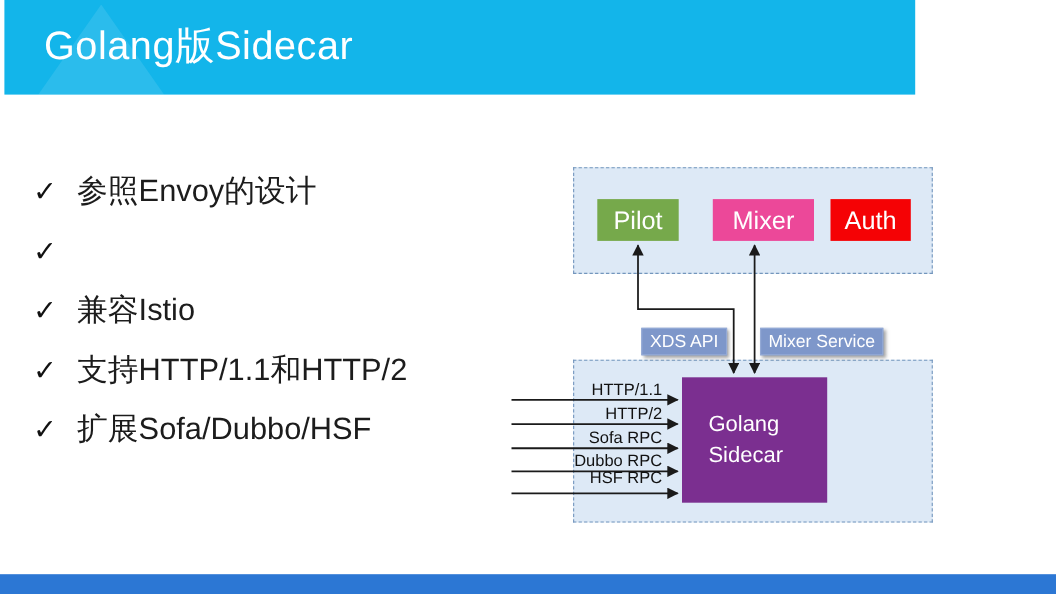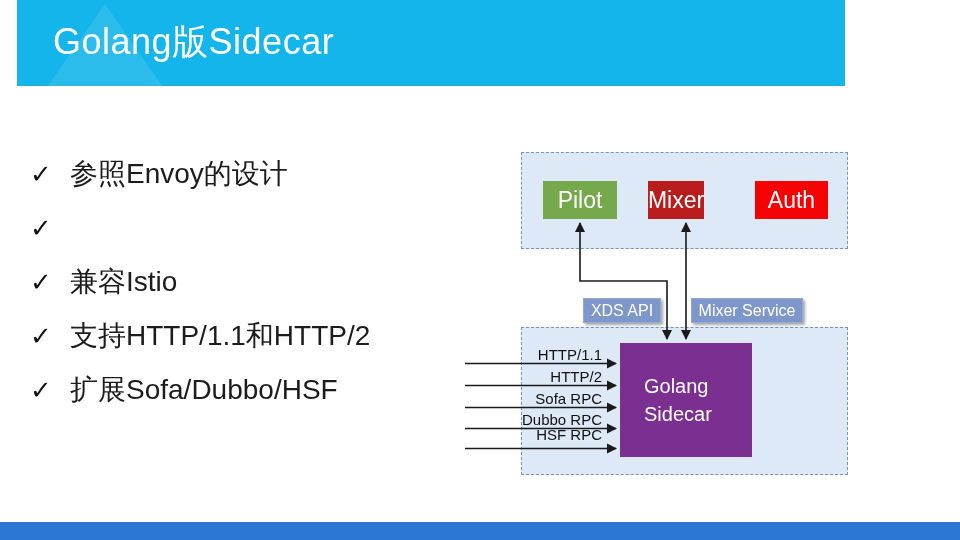--- a/index.html
+++ b/index.html
@@ -7,21 +7,21 @@
   body {
     font-family: "Liberation Sans", "DejaVu Sans", sans-serif;
     background: #ffffff;
     position: relative;
     overflow: hidden;
   }
   .slide { position: absolute; inset: 0; width: 960px; height: 540px; background: #fff; }
 
   
   .hdr {
-    position: absolute; left: 17px; top: 0; width: 828px; height: 86px;
+    position: absolute; left: 4px; top: 0; width: 828px; height: 86px;
     background: #13b5ea; overflow: hidden;
   }
   .hdr .tri {
     position: absolute; left: 28px; top: 4px; width: 120px; height: 86px;
     background: rgba(255,255,255,0.10);
     clip-path: polygon(50% 0, 100% 100%, 0 100%);
   }
   .hdr h1 {
     position: absolute; left: 36px; top: 18px;
     font-size: 36px; font-weight: 400; color: #ffffff; letter-spacing: 0.5px;
@@ -46,21 +46,21 @@
     position: absolute; background: #dde9f6; border: 1px dashed #7396bd;
   }
   .box-top    { left: 521px; top: 152px; width: 327px; height: 97px; }
   .box-bottom { left: 521px; top: 327px; width: 327px; height: 148px; }
 
   .node {
     position: absolute; color: #fff; font-size: 23px;
     display: flex; align-items: center; justify-content: center; white-space: nowrap;
   }
   .node-pilot { left: 543px; top: 181px; width: 74px; height: 38px; background: #76a94b; }
-  .node-mixer { left: 648px; top: 181px; width: 56px; height: 38px; background: #b91c1c; }
+  .node-mixer { left: 648px; top: 181px; width: 92px; height: 38px; background: #ec4899; }
   .node-auth  { left: 755px; top: 181px; width: 73px; height: 38px; background: #f50205; }
 
   .conn-label {
     position: absolute; height: 25px; color: #fff; font-size: 16px;
     background: #7e97ca; border: 1px solid #94aad6;
     display: flex; align-items: center; justify-content: center;
     box-shadow: 2px 2px 3px rgba(90,90,90,0.55);
     white-space: nowrap;
     margin-top: 11px;
   }

